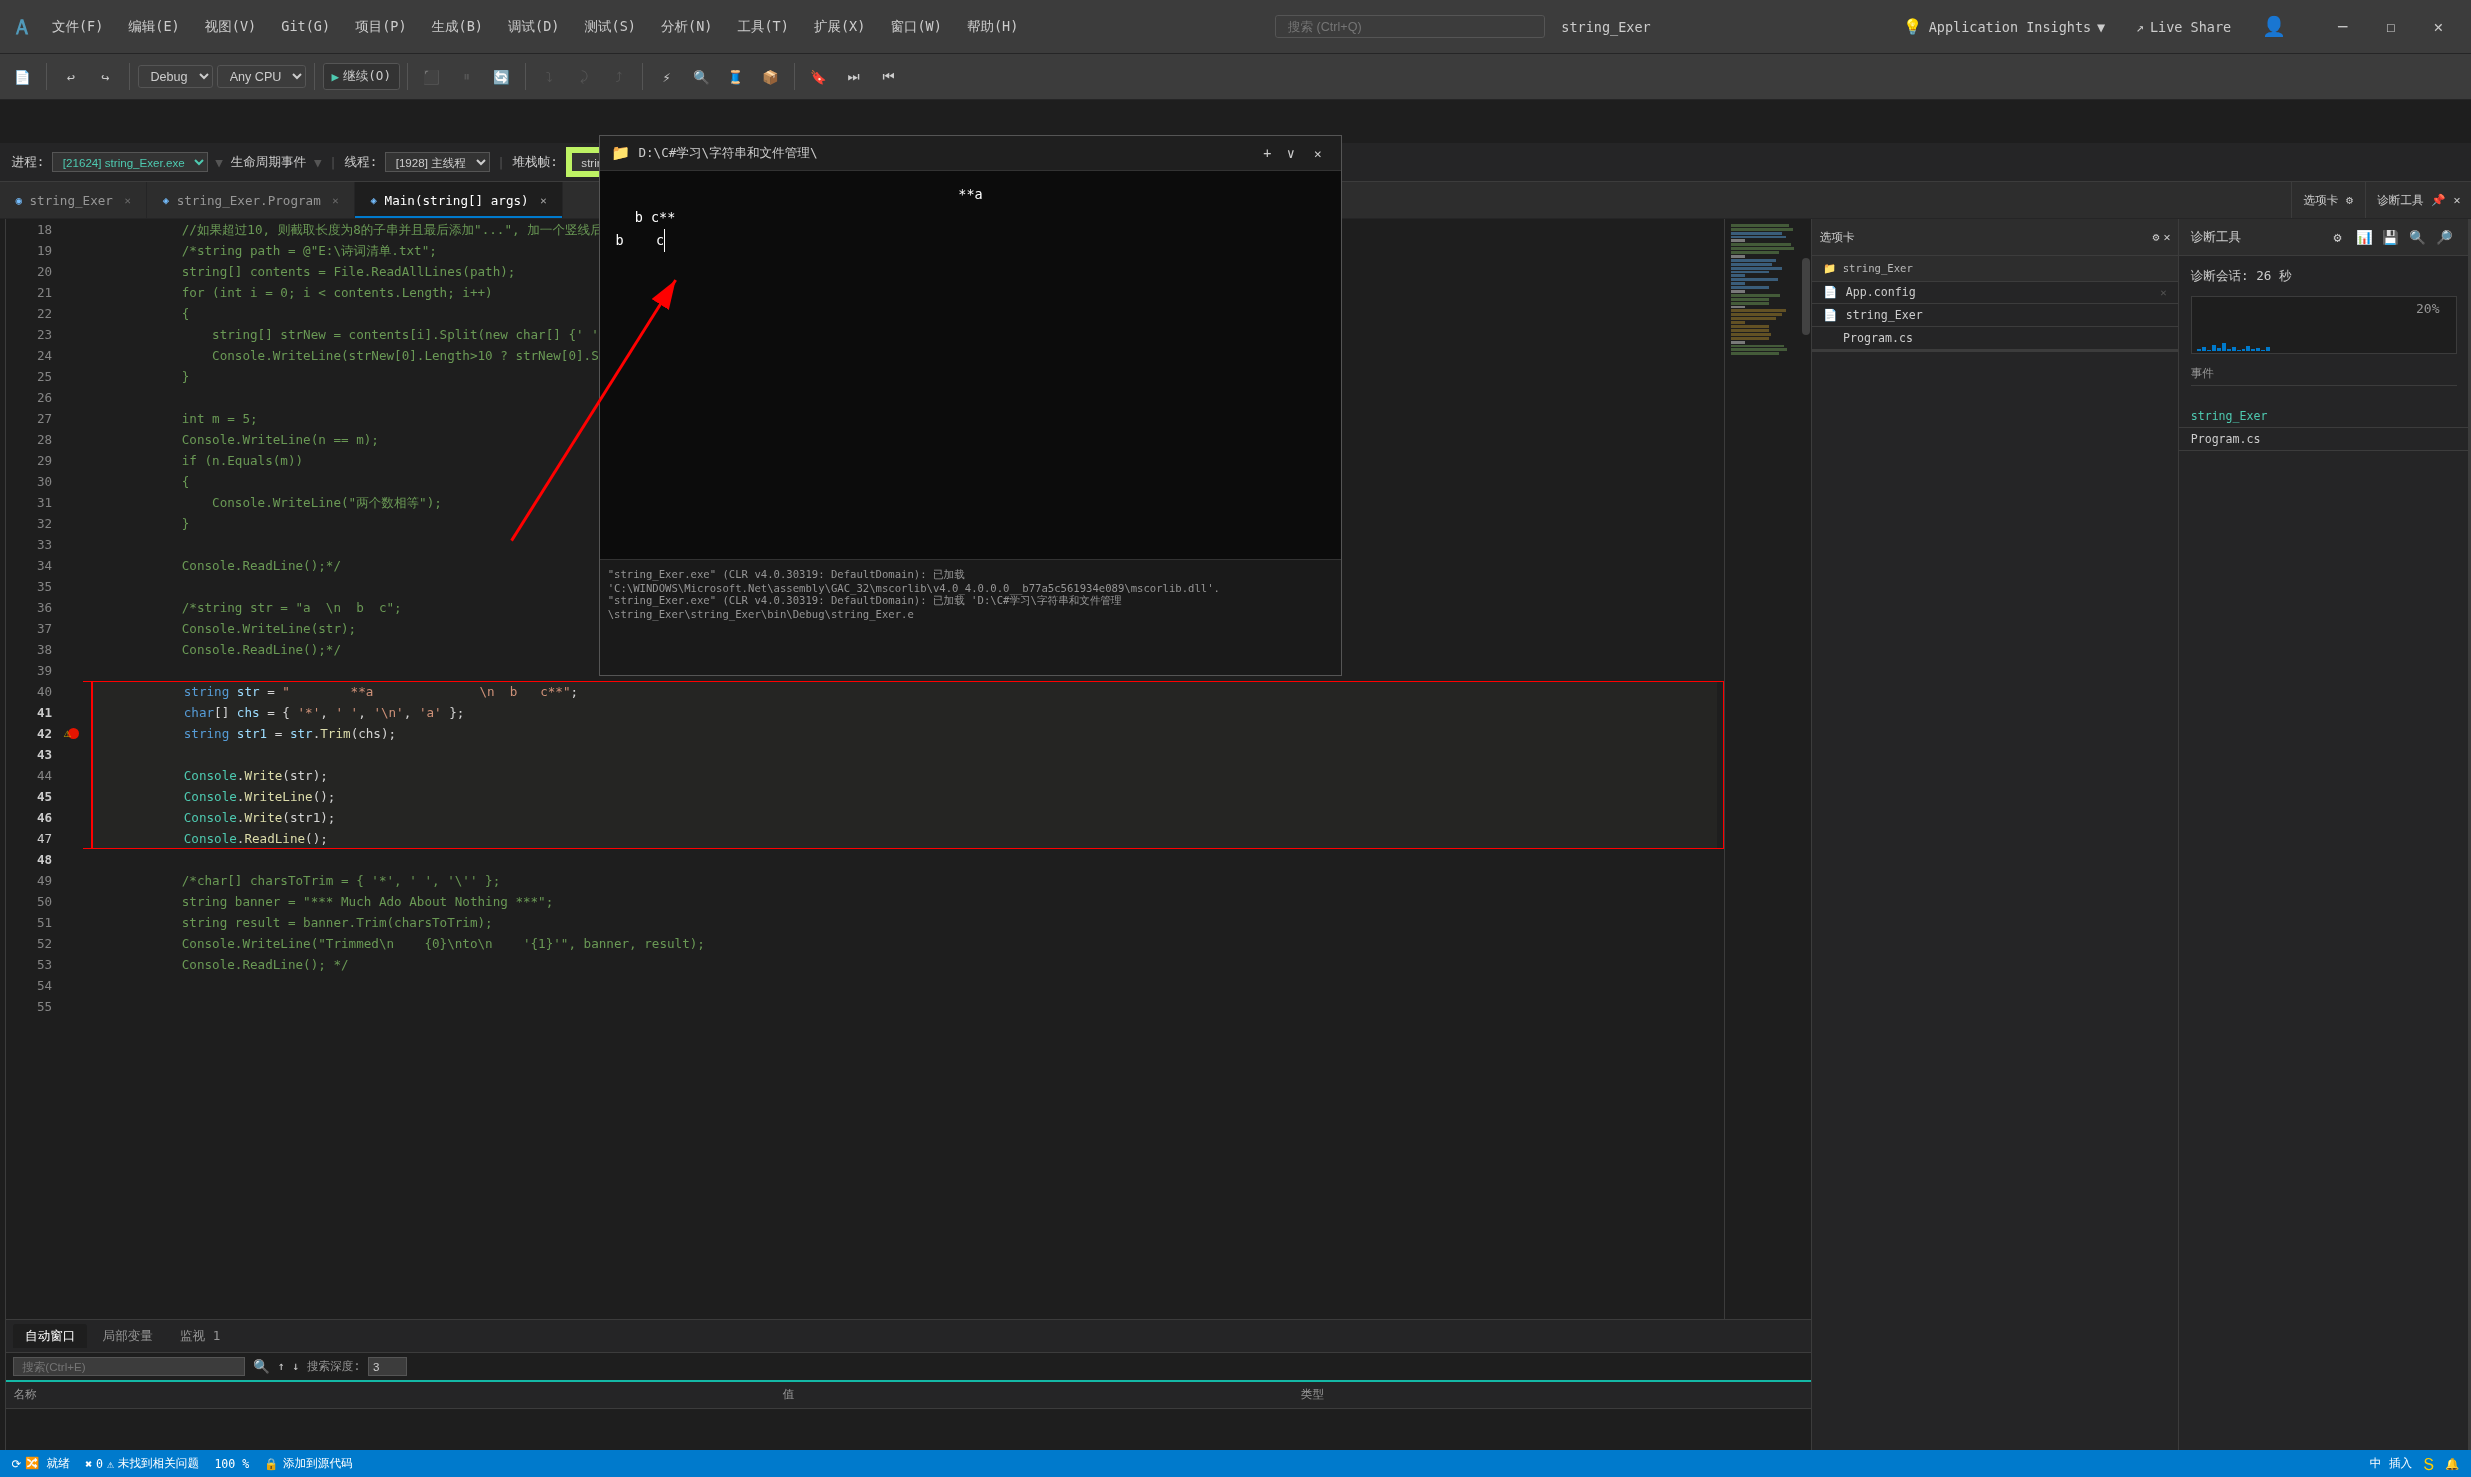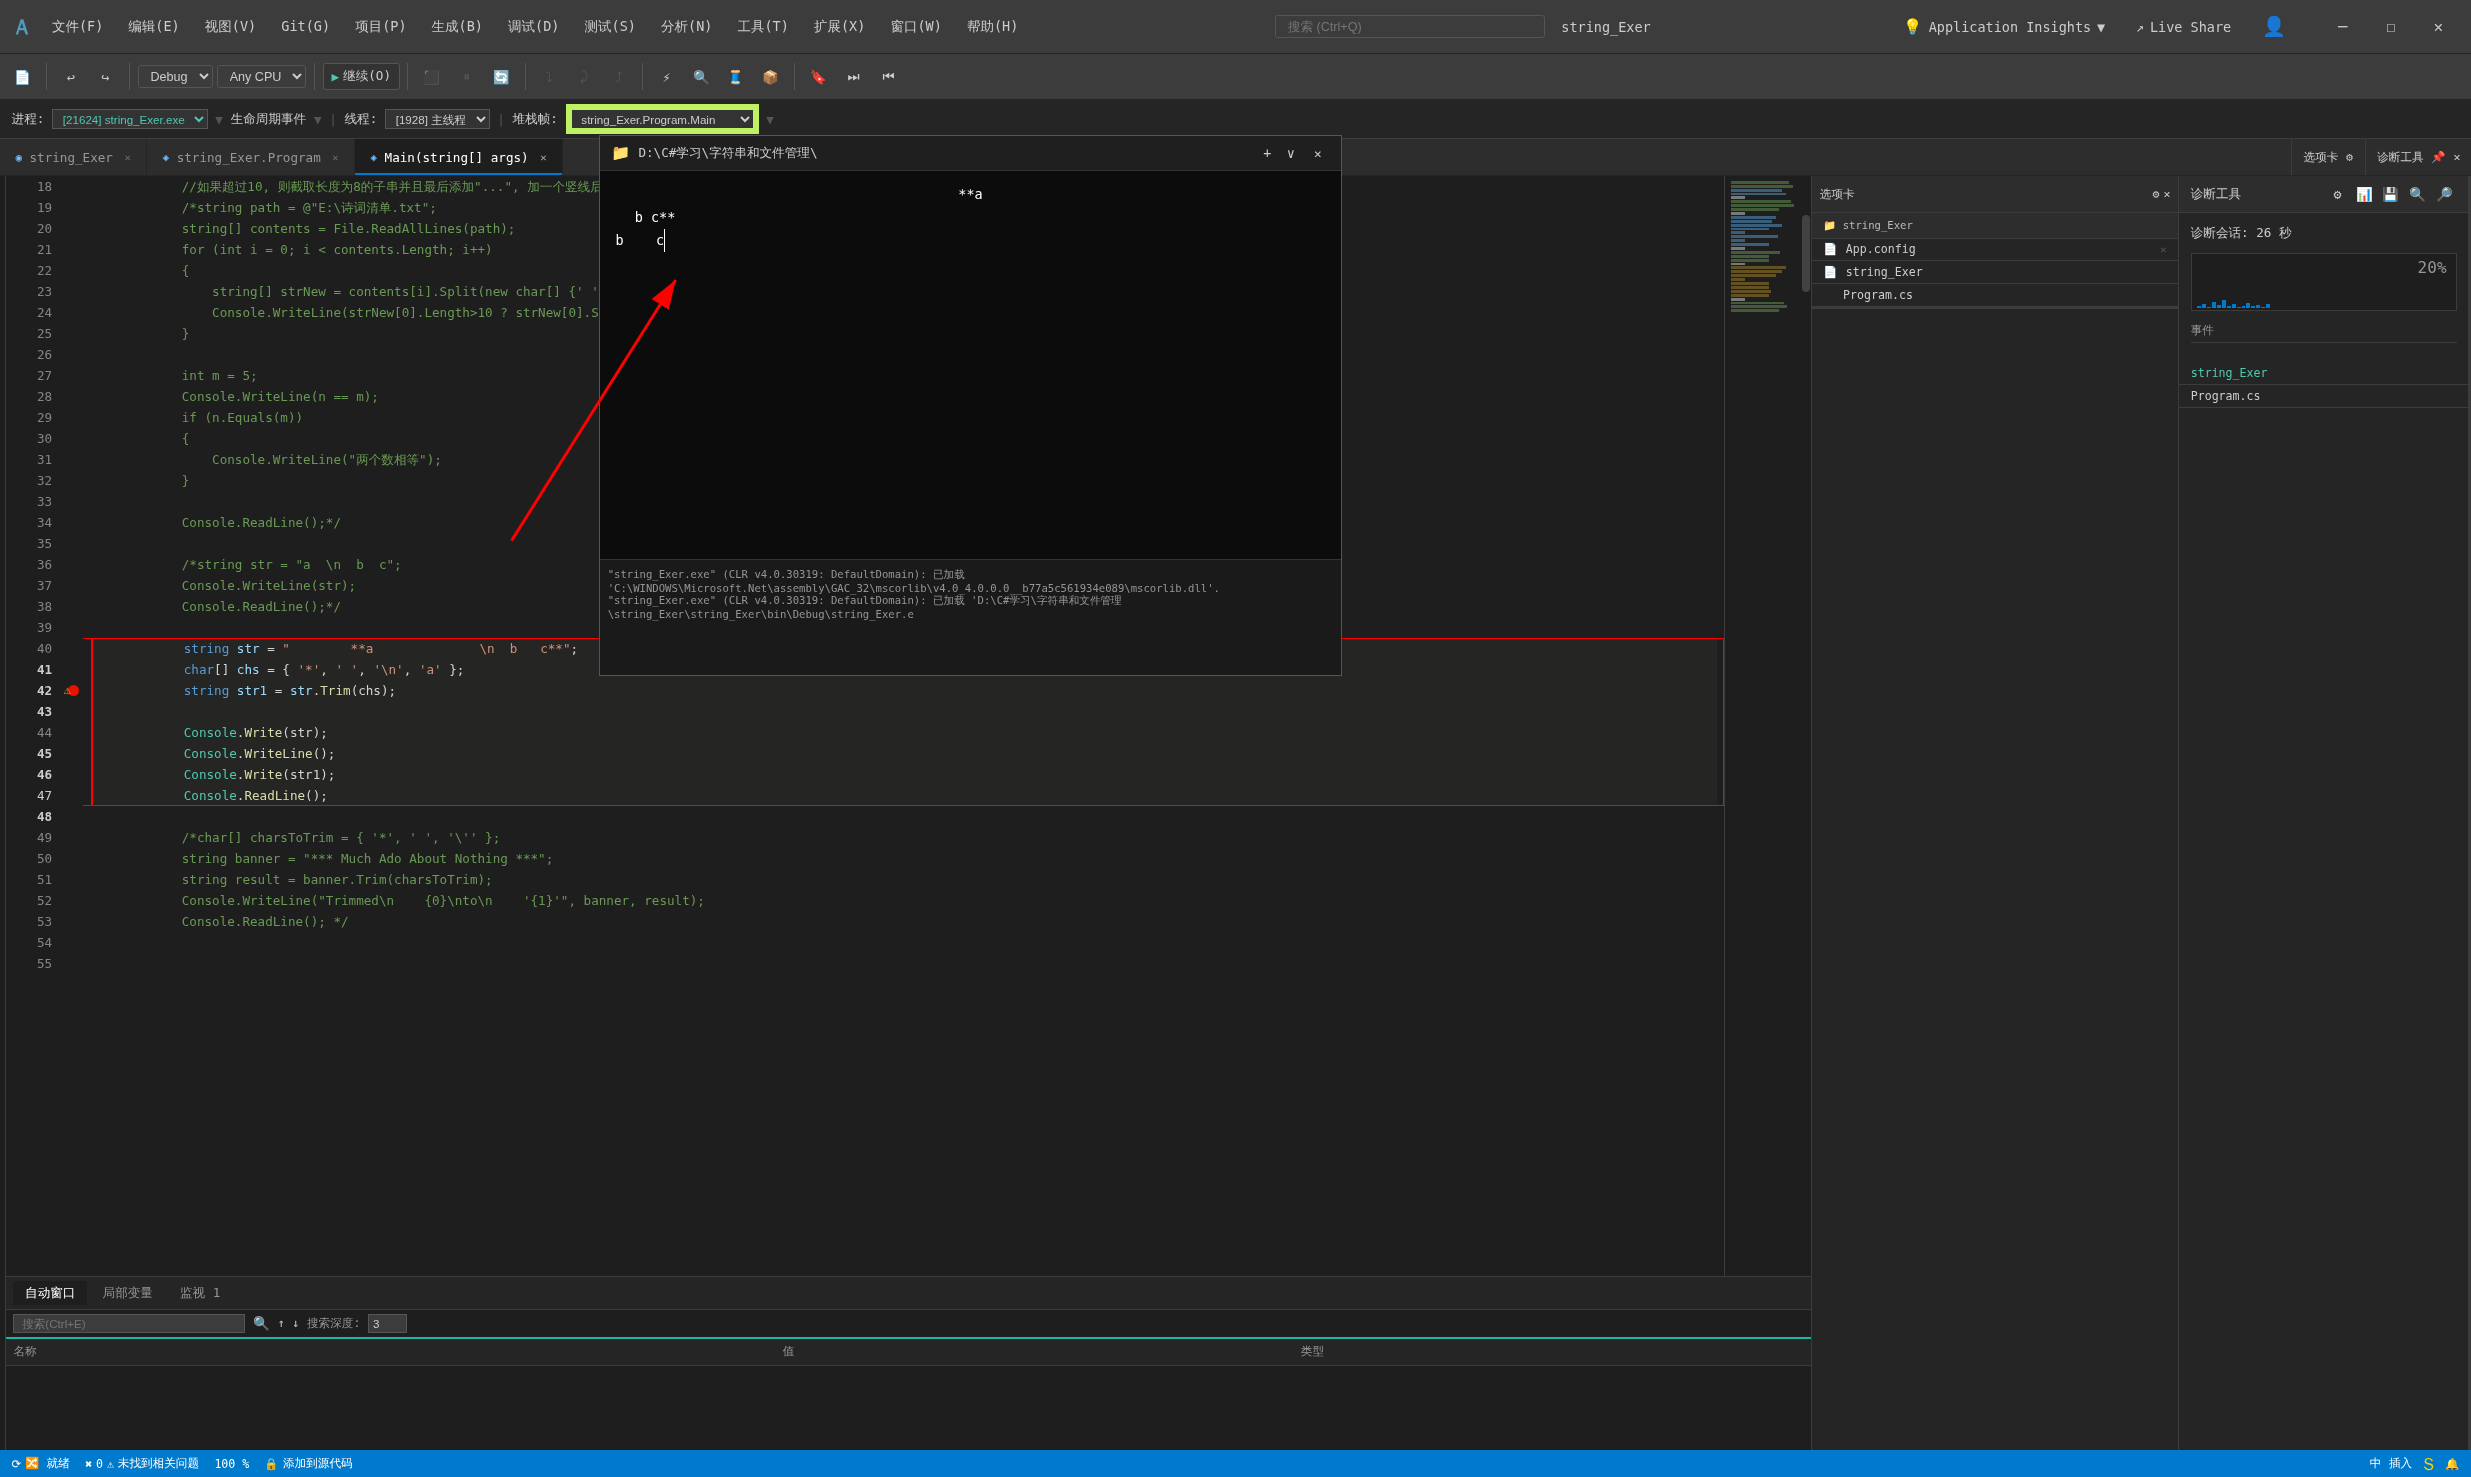--- a/index.html
+++ b/index.html
@@ -146,20 +146,21 @@
     
     .debug-bar {
       background: #252526;
       height: 39px;
       display: flex;
       align-items: center;
       padding: 0 11.6px;
       gap: 7.7px;
       border-bottom: 1px solid #3c3c3c;
       font-size: 12.6px;
+      margin-top: 43px;
     }
     .debug-label { color: #cccccc; }
 
     
     .tab-bar {
       background: #2d2d2d;
       height: 37px;
       display: flex;
       align-items: stretch;
       border-bottom: 1px solid #252526;
@@ -938,21 +939,21 @@
         <div class="diag-icon">📊</div>
         <div class="diag-icon">💾</div>
         <div class="diag-icon">🔍</div>
         <div class="diag-icon">🔎</div>
       </div>
     </div>
     <div class="diag-content">
       <div class="diag-timer">诊断会话: 26 秒</div>
 
       <div style="background:#1e1e1e;height:58px;border:1px solid #3c3c3c;margin-bottom:7.7px;position:relative;display:flex;align-items:flex-end;padding:0 3.9px;">
-        <div style="position:absolute;top:3.9px;right:9px;font-size:16px;color:#969696;">20%</div>
+        <div style="position:absolute;top:3.9px;right:16px;font-size:13px;color:#969696;">20%</div>
 
         <div style="display:flex;align-items:flex-end;gap:1px;height:100%;padding:1.9px;">
           <div style="width:3.9px;height:5%;background:#007acc;"></div>
           <div style="width:3.9px;height:8%;background:#007acc;"></div>
           <div style="width:3.9px;height:3%;background:#007acc;"></div>
           <div style="width:3.9px;height:12%;background:#007acc;"></div>
           <div style="width:3.9px;height:6%;background:#007acc;"></div>
           <div style="width:3.9px;height:15%;background:#007acc;"></div>
           <div style="width:3.9px;height:4%;background:#007acc;"></div>
           <div style="width:3.9px;height:8%;background:#007acc;"></div>

